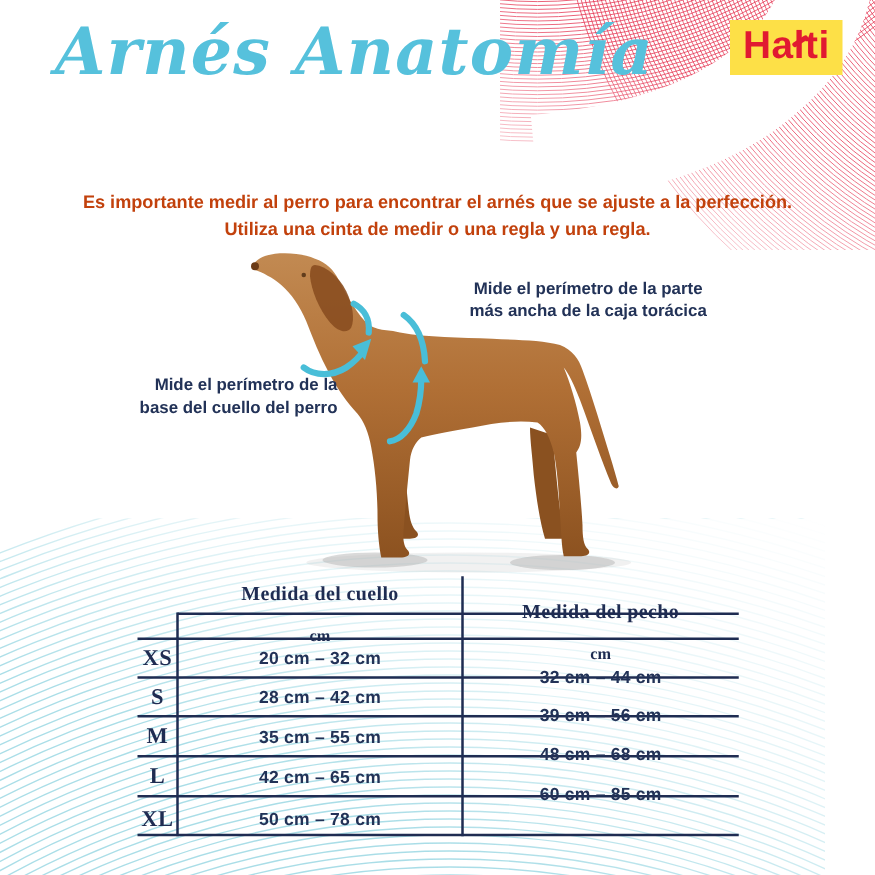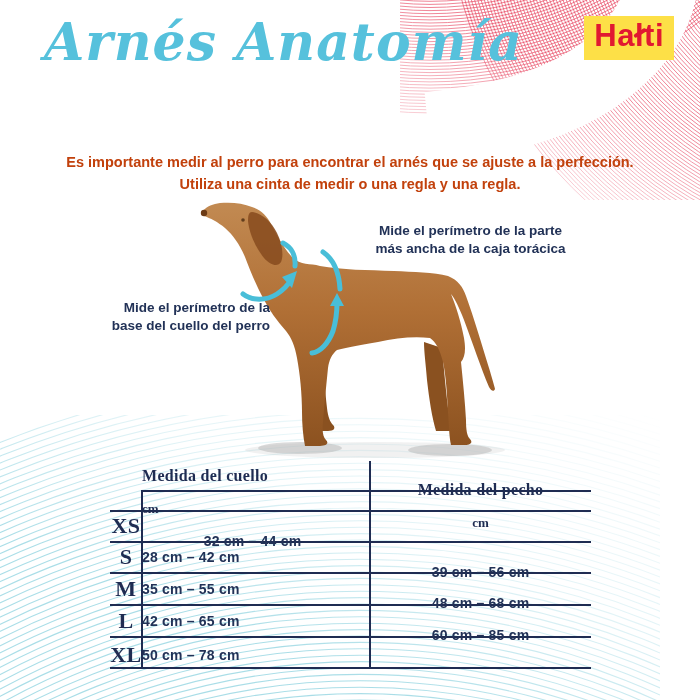--- a/index.html
+++ b/index.html
@@ -44,26 +44,26 @@
   .note-chest{left:338px;top:222px;width:265px;text-align:center;}
   .note-neck{left:100px;top:299px;width:170px;text-align:right;}
 
   
   .size-table{position:absolute;left:110px;top:461px;width:481px;height:208px;z-index:3;}
   .hline,.vline{position:absolute;background:#1f2c52;}
   .hline{height:2px;}
   .vline{width:2px;}
   .trow{position:absolute;display:flex;align-items:center;width:481px;}
   .c1{width:32px;text-align:center;}
-  .c2{width:228px;text-align:left;}
+  .c2{width:228px;text-align:center;}
   .c3{width:221px;text-align:center;margin-top:29px;}
   .serif{font-family:"Liberation Serif",serif;font-weight:700;color:#1f2c52;}
   .th{font-size:16px;letter-spacing:.3px;}
   .unit{font-size:13px;}
-  .size-label{font-size:22px;letter-spacing:.5px;}
+  .size-label{font-size:18px;letter-spacing:.5px;}
   .cell{font-size:14px;font-weight:700;color:#223257;letter-spacing:.2px;}
 </style>
 </head>
 <body>
 
 <div class="stage">
 
   <svg class="deco deco-tr" width="300" height="200" viewBox="400 0 300 200">
     <defs>
       <linearGradient id="fadeTR" x1="0" y1="1" x2="0.7" y2="0">
@@ -343,20 +343,21 @@
       <div class="c3 serif th">Medida del pecho</div>
     </div>
     <div class="trow" style="top:29px;height:37px;">
       <div class="c1"></div>
       <div class="c2 serif unit">cm</div>
       <div class="c3 serif unit">cm</div>
     </div>
 
     <div class="trow" style="top:50px;height:30px;">
       <div class="c1 serif size-label">XS</div>
+      <div class="c2 cell">20 cm – 32 cm</div>
       <div class="c3 cell">32 cm – 44 cm</div>
     </div>
     <div class="trow" style="top:81px;height:30px;">
       <div class="c1 serif size-label">S</div>
       <div class="c2 cell">28 cm – 42 cm</div>
       <div class="c3 cell">39 cm – 56 cm</div>
     </div>
     <div class="trow" style="top:112px;height:31px;">
       <div class="c1 serif size-label">M</div>
       <div class="c2 cell">35 cm – 55 cm</div>

